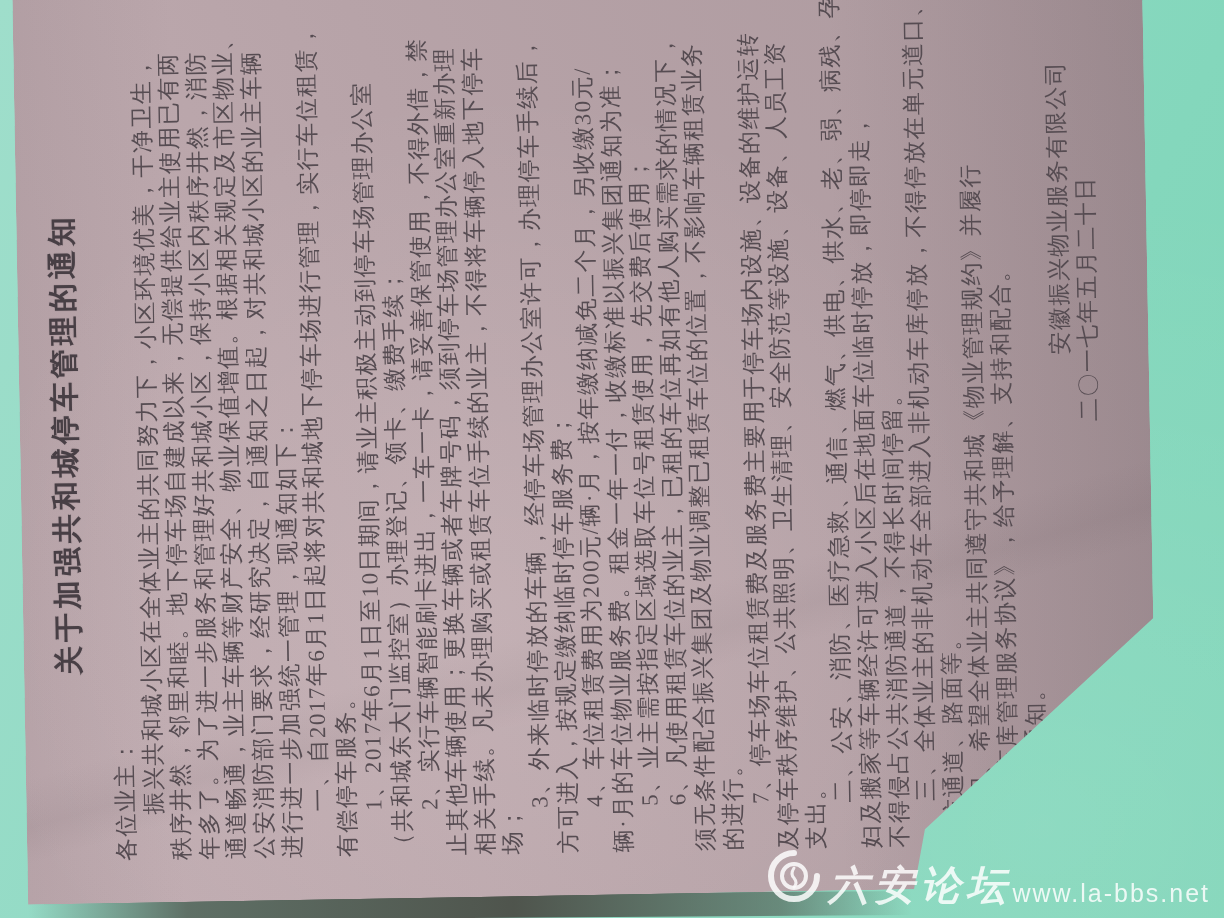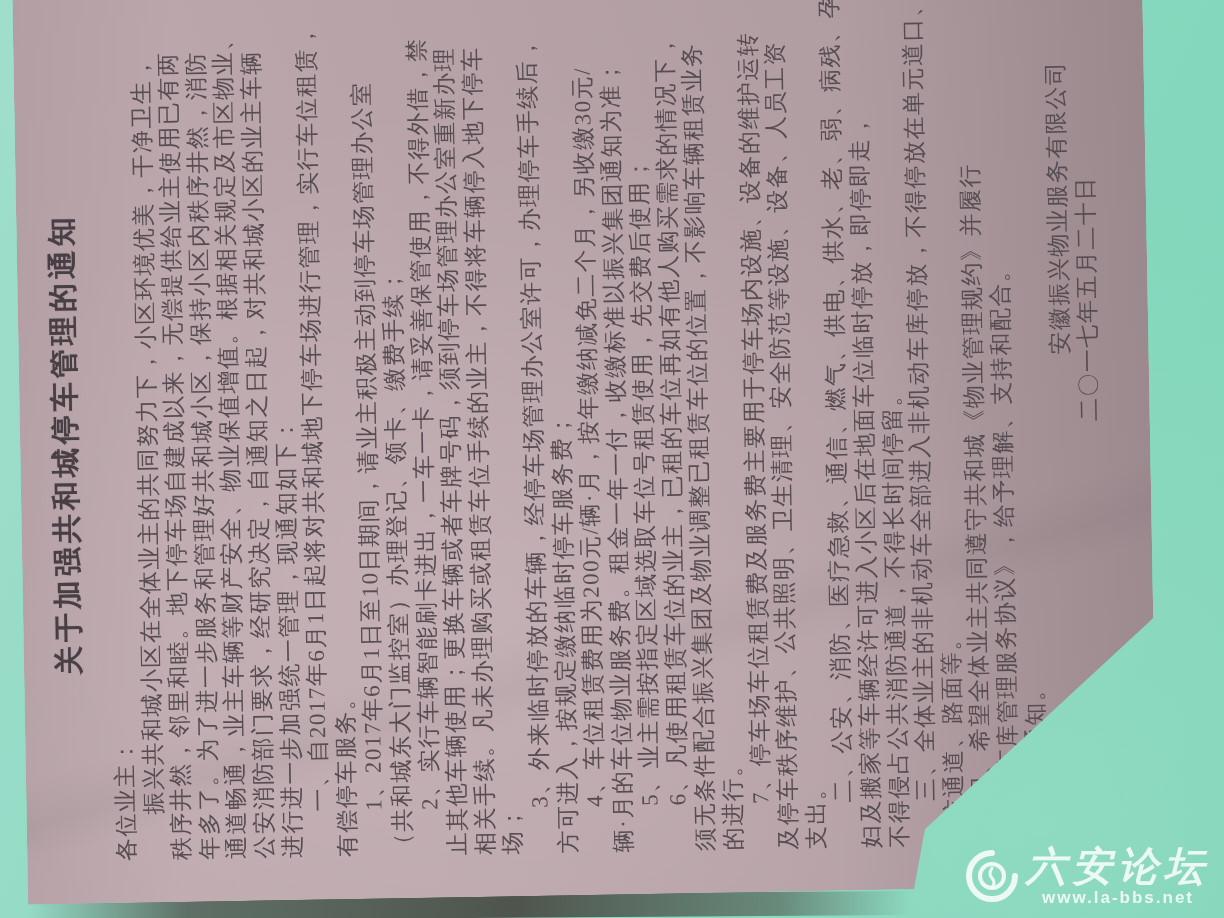--- a/index.html
+++ b/index.html
@@ -46,28 +46,28 @@
   .indent{text-indent:46px;}
   .flush{text-indent:0;}
   .sig-company{text-align:right;margin-right:52px;margin-top:4px;}
   .sig-date{text-align:right;margin-right:168px;}
   
   .watermark{
     position:absolute;right:14px;bottom:12px;display:flex;align-items:flex-end;
     color:rgba(255,255,255,0.88);opacity:0.95;
   }
   .wm-logo{width:52px;height:52px;margin-right:8px;margin-bottom:4px;}
-  .wm-text{display:flex;flex-direction:column;align-items:center;line-height:1;}
+  .wm-text{display:flex;flex-direction:row;align-items:flex-end;line-height:1;}
   .wm-site{
     font-size:40px;font-weight:700;font-style:italic;letter-spacing:6px;
     font-family:"Liberation Serif",serif;
   }
   .wm-url{
-    font-size:17px;letter-spacing:2px;margin-top:2px;
-    font-family:"Liberation Sans",sans-serif;font-weight:700;
+    font-size:25px;letter-spacing:2px;margin-top:2px;
+    font-family:"Liberation Sans",sans-serif;font-weight:400;
   }
 </style>
 </head>
 <body>
 
 <div class="stage">
   <div class="wall"></div>
 
   <div class="floor-shadow"></div>
 

